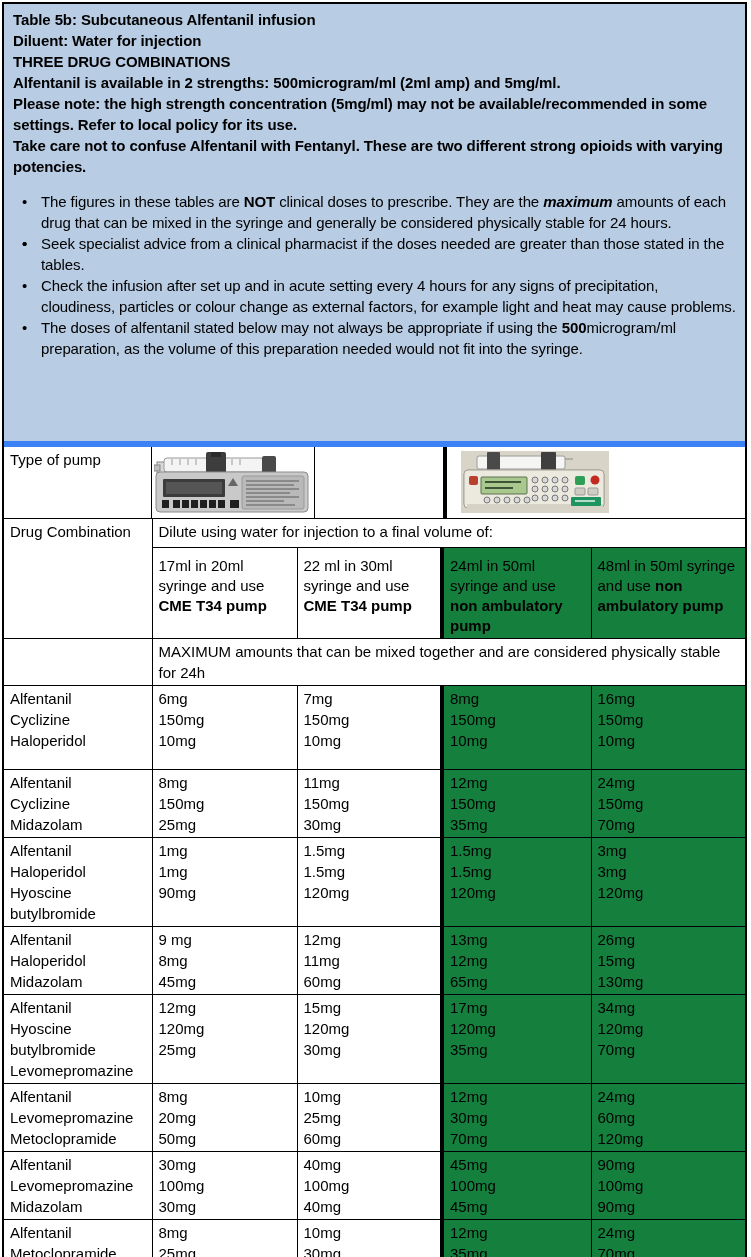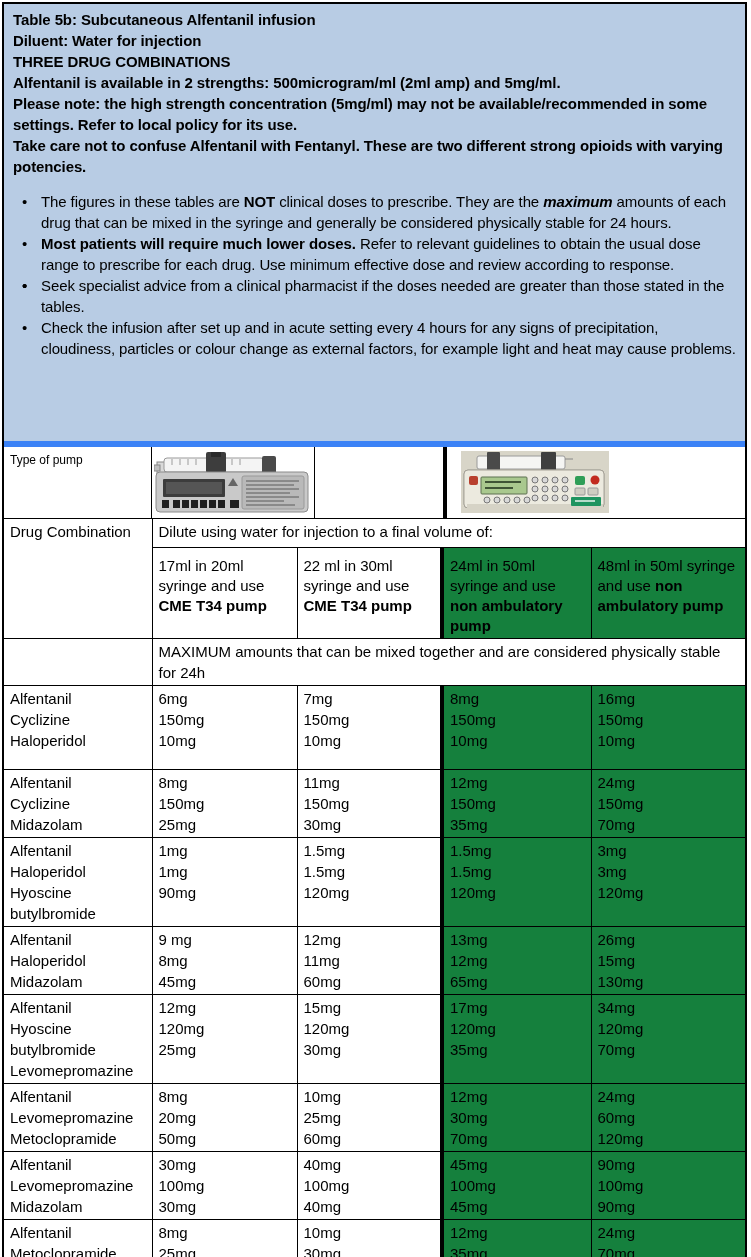--- a/index.html
+++ b/index.html
@@ -11,21 +11,21 @@
   .blue { background:#b8cce4; height:443px; padding:5px 9px 2px 9px; border-bottom:6px solid #3b82f6;
           overflow:hidden; font-weight:bold; font-size:15px; line-height:21px; letter-spacing:-0.1px; }
   ul.notes { list-style:none; font-weight:normal; margin-top:14px; }
   ul.notes li { padding-left:28px; position:relative; }
   ul.notes .dot { position:absolute; left:9px; top:0; }
   ul.notes .dot::before { content:"\2022"; font-size:15px; }
   .bi { font-weight:bold; font-style:italic; }
   b { font-weight:bold; }
 
   
-  .pumprow { display:flex; height:72px; border-bottom:1.5px solid #000; font-size:12px; }
+  .pumprow { display:flex; height:72px; border-bottom:1.5px solid #000; font-size:15px; }
   .pumprow .pc1 { width:148px; border-right:1.5px solid #000; padding:3px 6px; line-height:20px; }
   .pumprow .pc2 { width:163px; border-right:1.5px solid #000; display:flex; justify-content:center; padding-top:5px; }
   .pumprow .pc3 { width:128px; }
   .pumprow .pc4 { flex:1; border-left:4px solid #000; padding:4px 0 0 14px; }
 
   
   table { border-collapse:collapse; table-layout:fixed; width:741px; font-size:15px; }
   td { border:1.5px solid #000; vertical-align:top; padding:2px 6px; line-height:21px; overflow:hidden; }
   td:first-child { border-left:none; }
   td:last-child { border-right:none; }
@@ -56,32 +56,32 @@
     <div>Please note: the high strength concentration (5mg/ml) may not be available/recommended in some settings. Refer to local policy for its use.</div>
     <div>Take care not to confuse Alfentanil with Fentanyl. These are two different strong opioids with varying potencies.</div>
 
     <ul class="notes">
       <li>
         <span class="dot"></span>
         <span>The figures in these tables are </span><b>NOT</b><span> clinical doses to prescribe. They are the </span><span class="bi">maximum</span><span> amounts of each drug that can be mixed in the syringe and generally be considered physically stable for 24 hours.</span>
       </li>
       <li>
         <span class="dot"></span>
-        <b>Most patients will require much lower doses.</b><span> Refer to relevant guidelines to obtain the usual dose range to prescribe for each drug. Use minimum effective dose and review according to response.</span>
-      </li>
-      <li>
-        <span class="dot"></span>
       </li>
       <li>
         <span class="dot"></span>
         <span>Seek specialist advice from a clinical pharmacist if the doses needed are greater than those stated in the tables.</span>
       </li>
       <li>
         <span class="dot"></span>
         <span>Check the infusion after set up and in acute setting every 4 hours for any signs of precipitation, cloudiness, particles or colour change as external factors, for example light and heat may cause problems.</span>
+      </li>
+      <li>
+        <span class="dot"></span>
+        <span>The doses of alfentanil stated below may not always be appropriate if using the </span><b>500</b><span>microgram/ml preparation, as the volume of this preparation needed would not fit into the syringe.</span>
       </li>
     </ul>
   </div>
 
   <div class="pumprow">
     <div class="pc1">Type of pump</div>
     <div class="pc2">
 
       <svg width="158" height="62" viewBox="0 0 158 62">
         <rect x="3" y="10" width="8" height="12" fill="#d9d9d9" stroke="#888"></rect>

